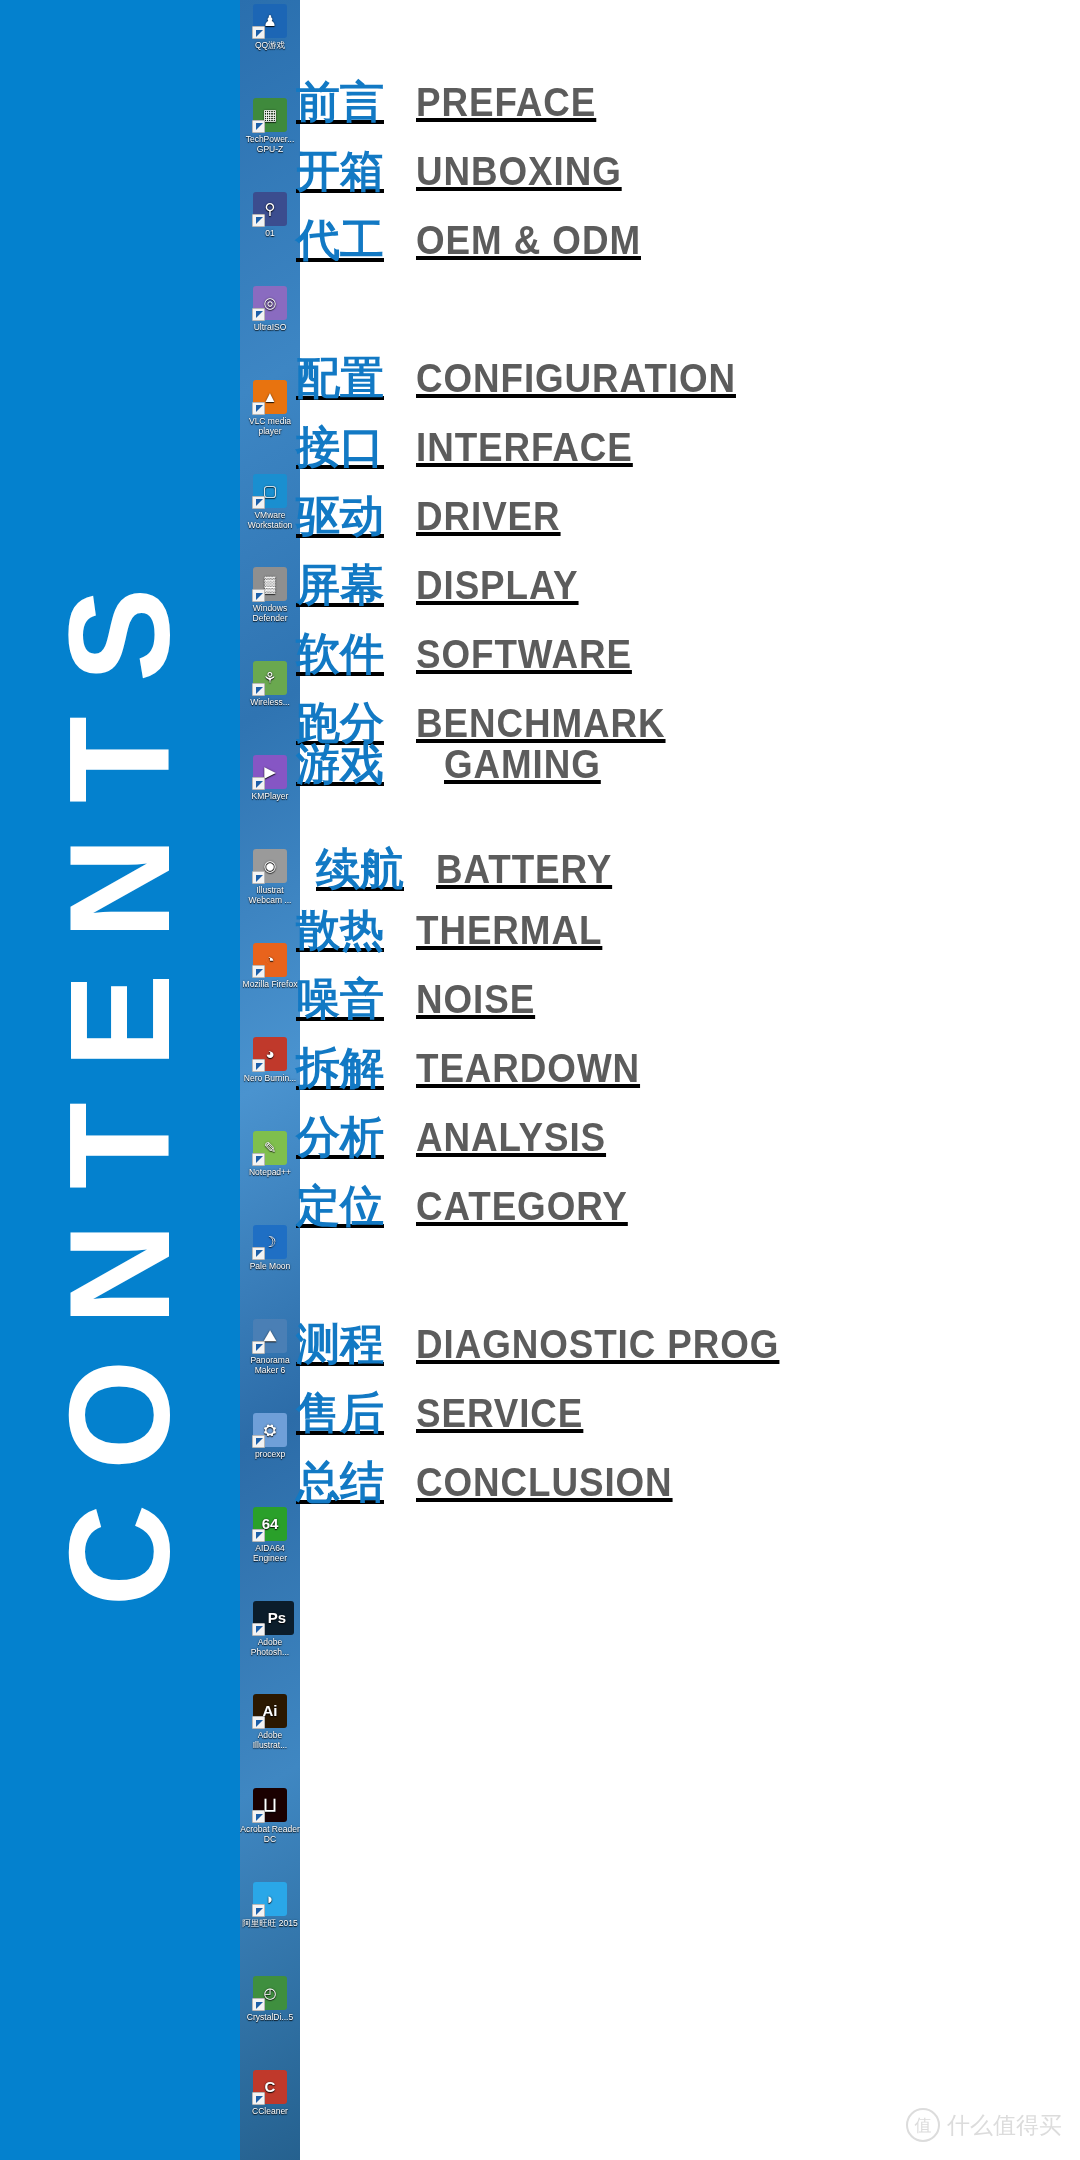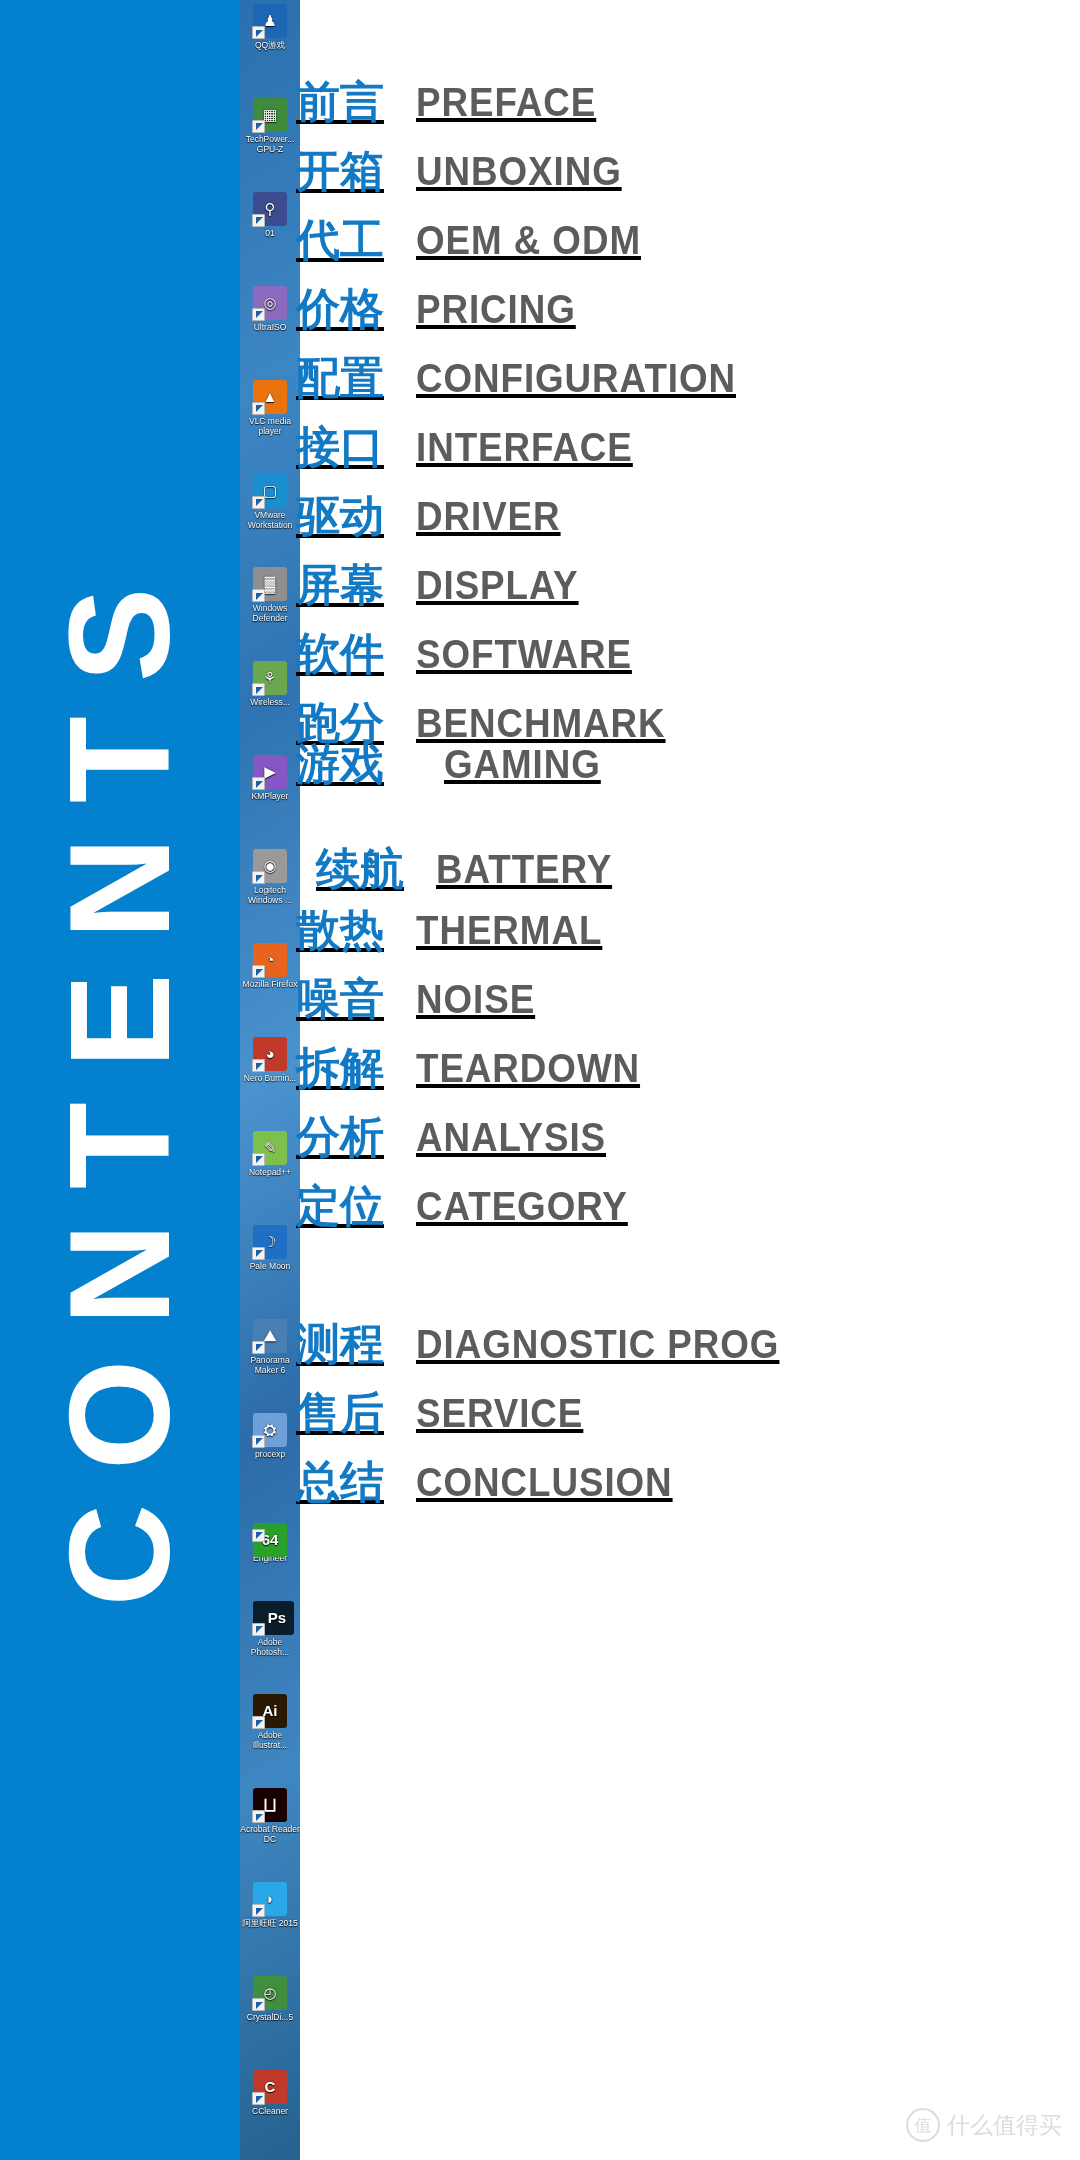--- a/index.html
+++ b/index.html
@@ -194,21 +194,21 @@
         <div class="art" style="background: rgb(134, 86, 196);">▶</div>
         <div class="shortcut"></div>
       </div>
       <div class="lbl">KMPlayer</div>
     </div>
     <div class="dicon" style="top: 849.217px;">
       <div class="glyph">
         <div class="art" style="background: rgb(154, 154, 154);">◉</div>
         <div class="shortcut"></div>
       </div>
-      <div class="lbl">Logitech Windows ...</div>
+      <div class="lbl">Illustrat Webcam ...</div>
     </div>
     <div class="dicon" style="top: 943.13px;">
       <div class="glyph">
         <div class="art" style="background: rgb(232, 99, 28);">◔</div>
         <div class="shortcut"></div>
       </div>
       <div class="lbl">Mozilla Firefox</div>
     </div>
     <div class="dicon" style="top: 1037.04px;">
       <div class="glyph">
@@ -240,21 +240,21 @@
     </div>
     <div class="dicon" style="top: 1412.7px;">
       <div class="glyph">
         <div class="art" style="background: rgb(111, 159, 216);">⛭</div>
         <div class="shortcut"></div>
       </div>
       <div class="lbl">procexp</div>
     </div>
     <div class="dicon" style="top: 1506.61px;">
       <div class="glyph">
-        <div class="art" style="background: rgb(42, 160, 42); margin-top: 16px;">64</div>
+        <div class="art" style="background: rgb(42, 160, 42);">64</div>
         <div class="shortcut"></div>
       </div>
       <div class="lbl">AIDA64 Engineer</div>
     </div>
     <div class="dicon" style="top: 1600.52px;">
       <div class="glyph">
         <div class="art" style="background: rgb(11, 29, 43); padding-left: 7px;">Ps</div>
         <div class="shortcut"></div>
       </div>
       <div class="lbl">Adobe Photosh...</div>
@@ -302,24 +302,20 @@
       <div class="en">PREFACE</div>
     </div>
     <div class="toc-row" style="top: 139px;">
       <div class="cn">开箱</div>
       <div class="en">UNBOXING</div>
     </div>
     <div class="toc-row" style="top: 208px;">
       <div class="cn">代工</div>
       <div class="en">OEM &amp; ODM</div>
     </div>
-    <div class="toc-row" style="top: 277px;">
-      <div class="cn">价格</div>
-      <div class="en">PRICING</div>
-    </div>
     <div class="toc-row" style="top: 346px;">
       <div class="cn">配置</div>
       <div class="en">CONFIGURATION</div>
     </div>
     <div class="toc-row" style="top: 415px;">
       <div class="cn">接口</div>
       <div class="en">INTERFACE</div>
     </div>
     <div class="toc-row" style="top: 484px;">
       <div class="cn">驱动</div>

